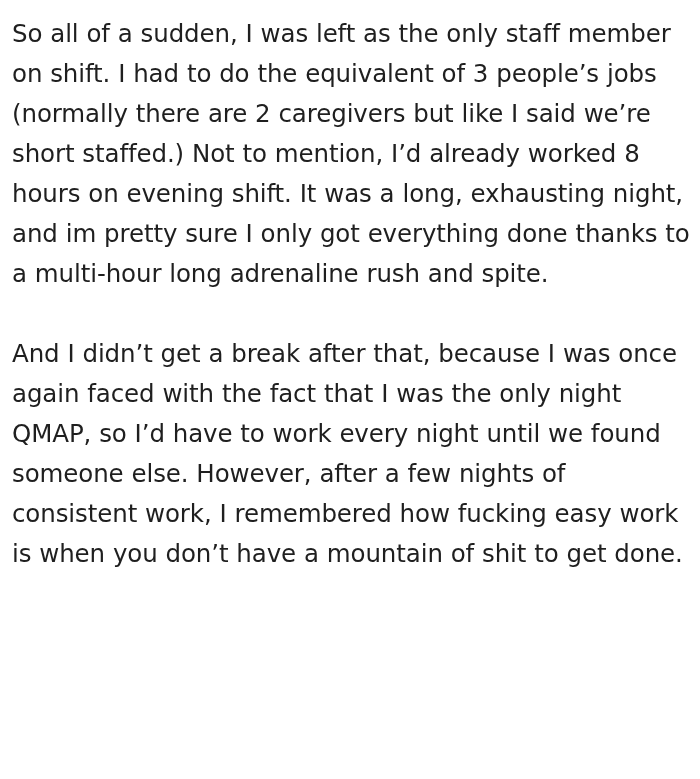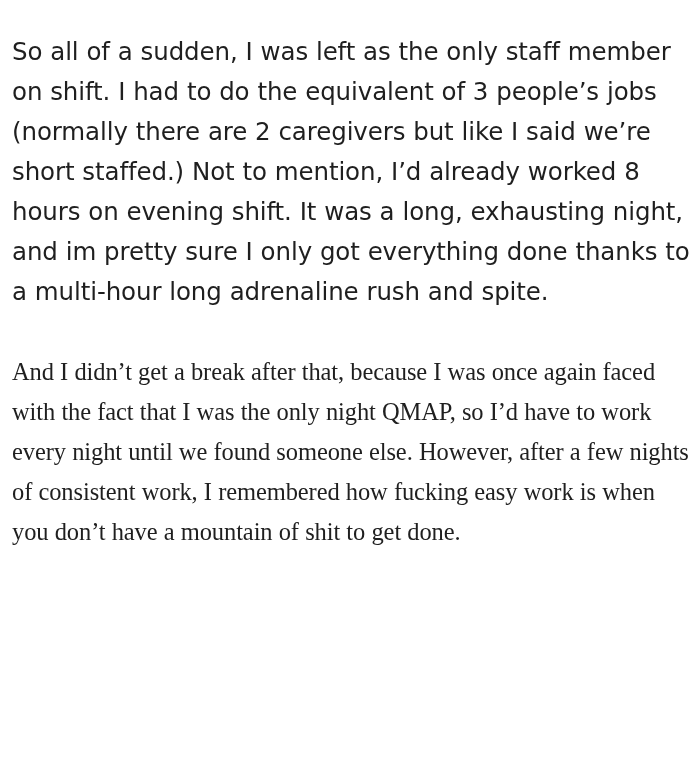--- a/index.html
+++ b/index.html
@@ -11,34 +11,32 @@
     width: 700px;
     height: 779px;
     font-family: "DejaVu Sans", "Liberation Sans", sans-serif;
     color: #222222;
     overflow: hidden;
   }
   .article {
     box-sizing: border-box;
     width: 700px;
     padding: 14px 4px 0 12px;
-    margin-top: 18px;
   }
   .paragraph {
     font-size: 24.5px;
     line-height: 40px;
     color: #1f1f1f;
     margin: 0 0 40px 0;
     letter-spacing: -0.1px;
     word-spacing: 0.2px;
     white-space: pre-wrap;
   }
   .paragraph:last-child {
     margin-bottom: 0;
-    font-family: Liberation Serif, serif;
   }
 </style>
 </head>
 <body>
 
 <div class="article">
   <p class="paragraph">So all of a sudden, I was left as the only staff member on shift. I had to do the equivalent of 3 people’s jobs (normally there are 2 caregivers but like I said we’re short staffed.) Not to mention, I’d already worked 8 hours on evening shift. It was a long, exhausting night, and im pretty sure I only got everything done thanks to a multi-hour long adrenaline rush and spite.</p>
   <p class="paragraph">And I didn’t get a break after that, because I was once again faced with the fact that I was the only night QMAP, so I’d have to work every night until we found someone else. However, after a few nights of consistent work, I remembered how fucking easy work is when you don’t have a mountain of shit to get done.</p>
 </div>
 

